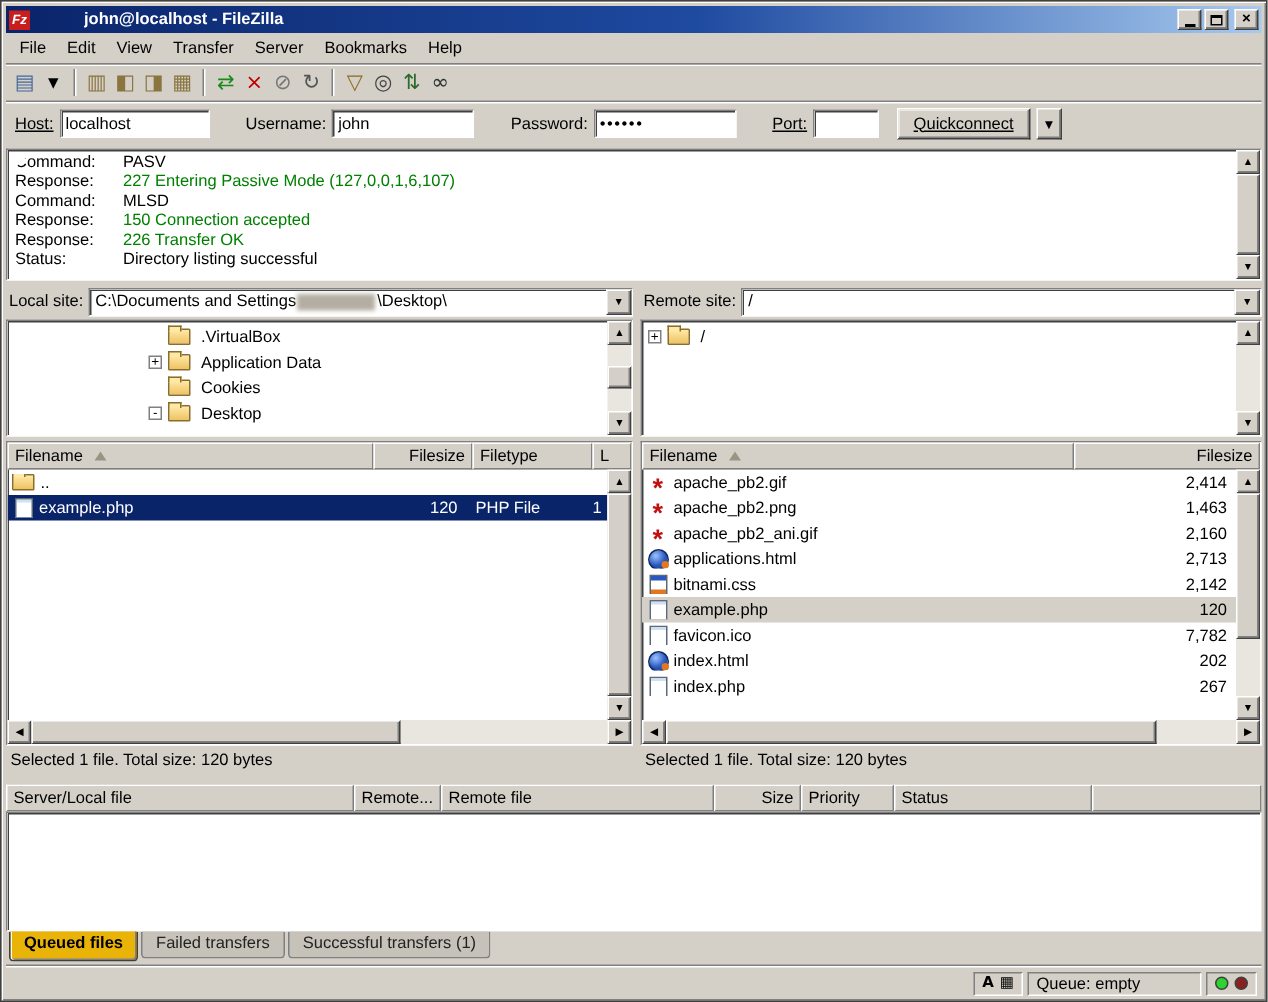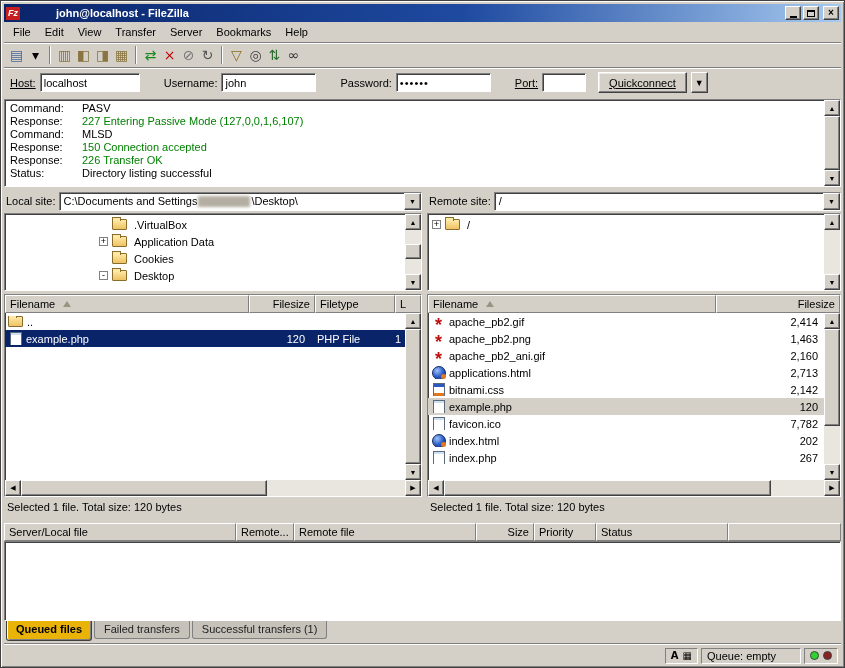--- a/index.html
+++ b/index.html
@@ -49,21 +49,21 @@
             font-family:inherit; font-size:11px; text-decoration:underline; }
   .qc-dd { width:17px; height:21px; background:#d4d0c8; border:1px solid; border-color:#fff #404040 #404040 #fff;
            box-shadow: inset -1px -1px 0 #808080; display:flex; align-items:center; justify-content:center; font-size:9px; }
 
   
   .sunken { background:#fff; border:1px solid; border-color:#808080 #fff #fff #808080;
             box-shadow: inset 1px 1px 0 #404040; }
 
   
   .logbox { flex:0 0 88px; margin-top:2px; display:flex; overflow:hidden; }
-  .log-lines { flex:1; padding:2px 0 0 5px; overflow:hidden; }
+  .log-lines { flex:1; padding:2px 0 0 5px; overflow:hidden;border-radius:29px; }
   .log-row { display:flex; height:13px; line-height:13px; white-space:nowrap; }
   .log-pre { flex:0 0 72px; }
   .log-msg.green { color:#008000; }
 
   
   .vscroll { flex:0 0 16px; display:flex; flex-direction:column; background:#e9e6df; }
   .hscroll { flex:0 0 16px; display:flex; background:#e9e6df; }
   .sb-btn { flex:0 0 16px; width:16px; background:#d4d0c8; border:1px solid; border-color:#fff #404040 #404040 #fff;
             box-shadow: inset -1px -1px 0 #808080; display:flex; align-items:center; justify-content:center;
             font-size:7px; color:#000; }
@@ -152,21 +152,21 @@
   .tab { height:18px; padding:2px 9px 0; background:#c6c2ba; border:1px solid #808080; border-top:none;
          border-radius:0 0 3px 3px; color:#222; }
   .tab.active { background:#eab308; font-weight:bold; height:20px; border-color:#404040;
          box-shadow: inset 1px 0 0 #fff, inset -1px -1px 0 #808080; color:#000; }
 
   
   .statusbar { flex:0 0 20px; margin-top:2px; border-top:1px solid #fff; box-shadow: 0 -1px 0 #808080;
                display:flex; align-items:center; justify-content:flex-end; gap:3px; padding:2px 3px 0; }
   .sb-panel { height:16px; border:1px solid; border-color:#808080 #fff #fff #808080;
               display:flex; align-items:center; padding:0 5px; gap:4px; }
-  .qpanel { width:100px; }
+  .qpanel { width:116px; }
   .sbi { font-size:10px; font-weight:bold; font-family:"DejaVu Sans",sans-serif; line-height:14px; }
   .led { width:9px; height:9px; border-radius:50%; border:1px solid #404040; display:inline-block; }
 </style>
 </head>
 <body>
 
 <div class="win">
 
   <div class="titlebar">
     <span class="app-icon">Fz</span>

